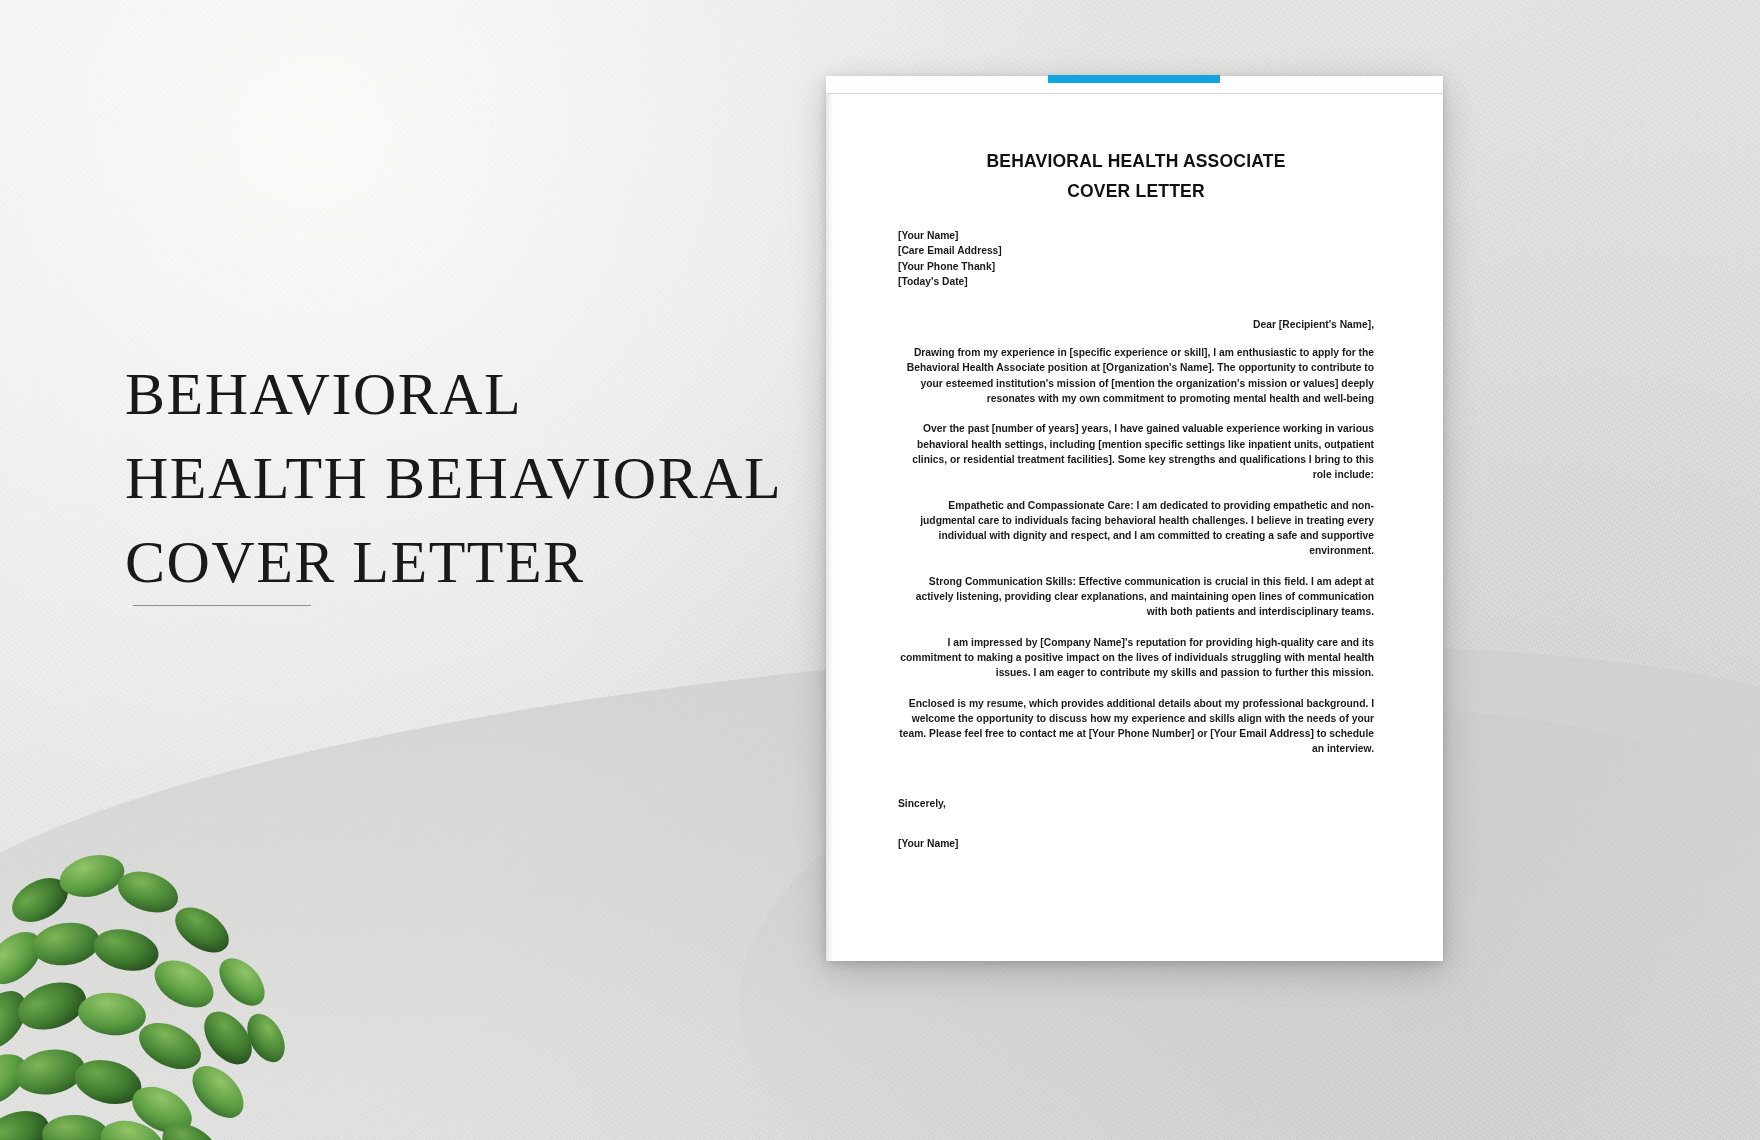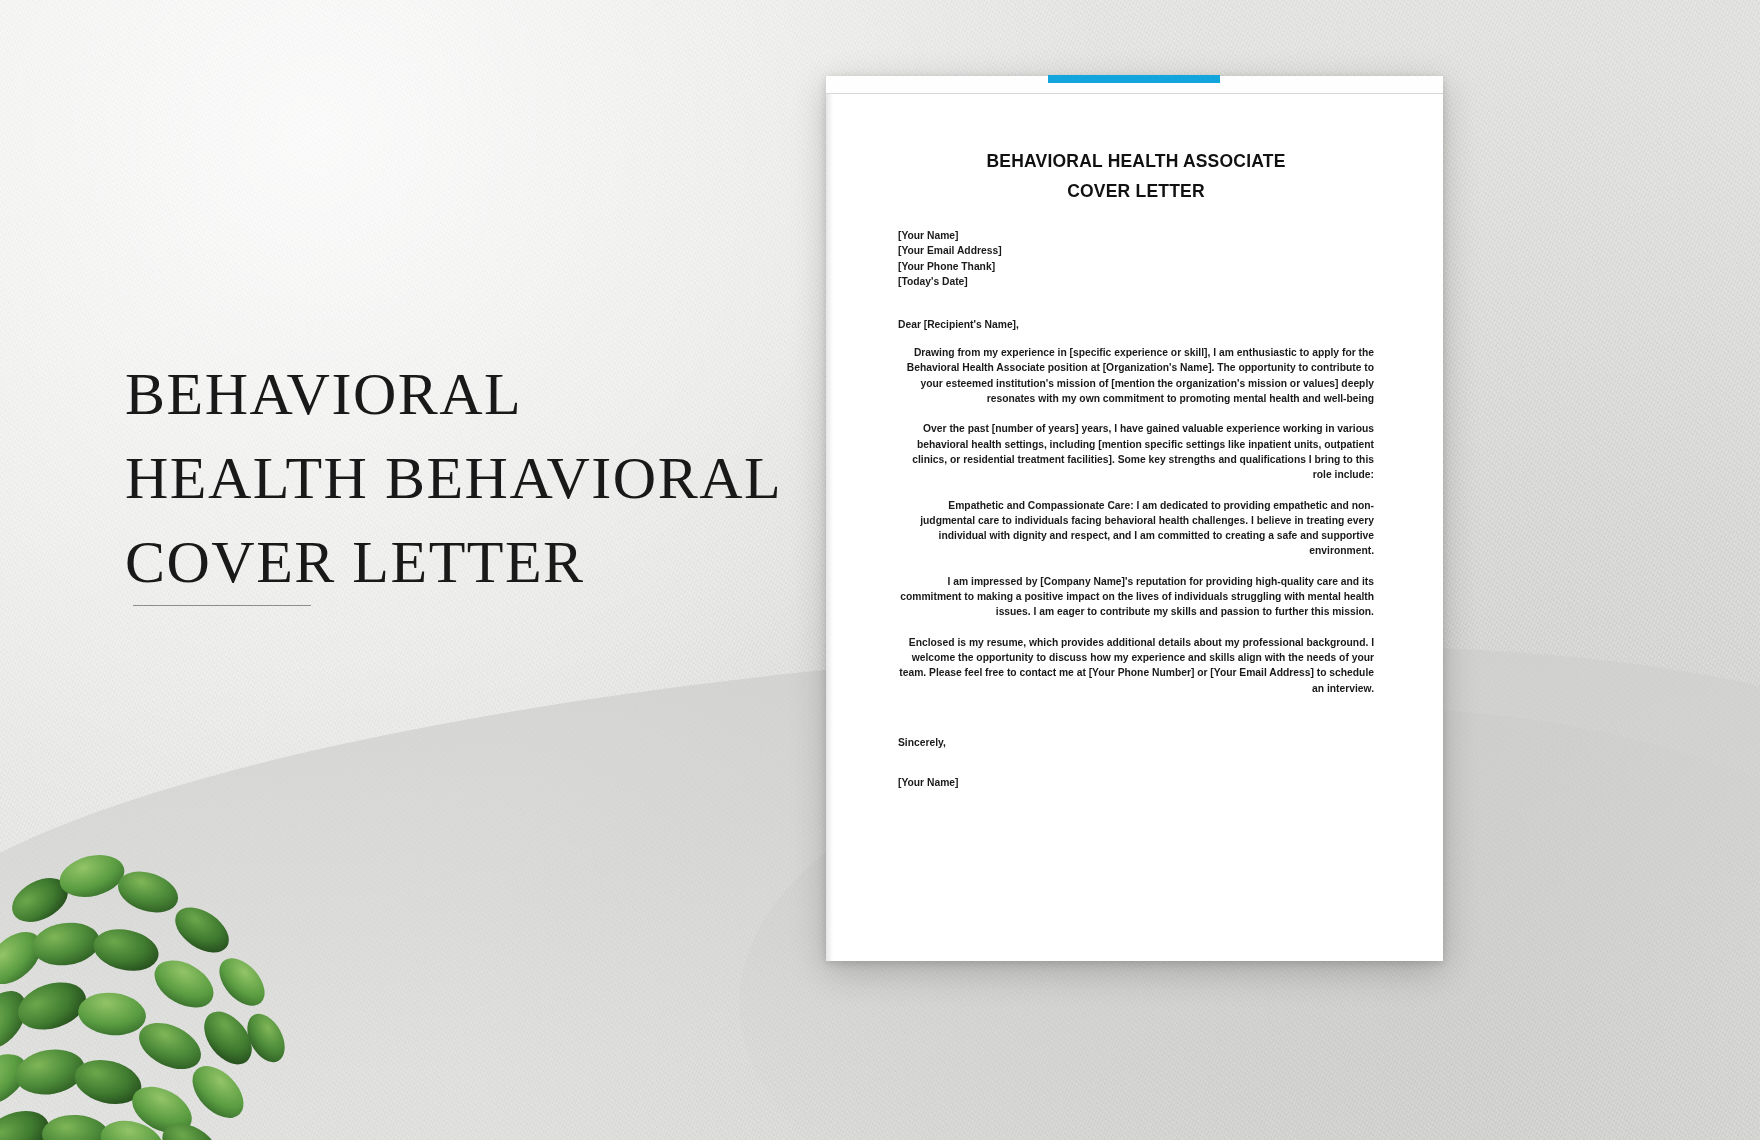--- a/index.html
+++ b/index.html
@@ -106,20 +106,21 @@
     font-size:10.3px;
     font-weight:bold;
     line-height:15.3px;
     color:#1a1a1a;
   }
   .salutation{
     font-size:10.3px;
     font-weight:bold;
     color:#1a1a1a;
     margin-top:30px;
+    text-align:right;
   }
   .para{
     font-size:10.3px;
     font-weight:bold;
     line-height:15.3px;
     color:#1a1a1a;
     margin-top:15px;
     text-align:right;
   }
   .sig-closing{
@@ -199,30 +200,31 @@
 <div id="page">
   <div class="doc-inner">
 
     <div class="doc-title">
       <span>BEHAVIORAL HEALTH ASSOCIATE</span>
       <span>COVER LETTER</span>
     </div>
 
     <div>
       <div class="addr-line">[Your Name]</div>
-      <div class="addr-line">[Your Email Address]</div>
+      <div class="addr-line">[Care Email Address]</div>
       <div class="addr-line">[Your Phone Thank]</div>
       <div class="addr-line">[Today's Date]</div>
     </div>
 
     <div class="salutation">Dear [Recipient's Name],</div>
 
     <div class="para">Drawing from my experience in [specific experience or skill], I am enthusiastic to apply for the Behavioral Health Associate position at [Organization's Name]. The opportunity to contribute to your esteemed institution's mission of [mention the organization's mission or values] deeply resonates with my own commitment to promoting mental health and well-being</div>
     <div class="para">Over the past [number of years] years, I have gained valuable experience working in various behavioral health settings, including [mention specific settings like inpatient units, outpatient clinics, or residential treatment facilities]. Some key strengths and qualifications I bring to this role include:</div>
     <div class="para">Empathetic and Compassionate Care: I am dedicated to providing empathetic and non-judgmental care to individuals facing behavioral health challenges. I believe in treating every individual with dignity and respect, and I am committed to creating a safe and supportive environment.</div>
+    <div class="para">Strong Communication Skills: Effective communication is crucial in this field. I am adept at actively listening, providing clear explanations, and maintaining open lines of communication with both patients and interdisciplinary teams.</div>
     <div class="para">I am impressed by [Company Name]'s reputation for providing high-quality care and its commitment to making a positive impact on the lives of individuals struggling with mental health issues. I am eager to contribute my skills and passion to further this mission.</div>
     <div class="para">Enclosed is my resume, which provides additional details about my professional background. I welcome the opportunity to discuss how my experience and skills align with the needs of your team. Please feel free to contact me at [Your Phone Number] or [Your Email Address] to schedule an interview.</div>
 
     <div class="sig-closing">Sincerely,</div>
     <div class="sig-name">[Your Name]</div>
 
   </div>
 </div>
 
 </body></html>

